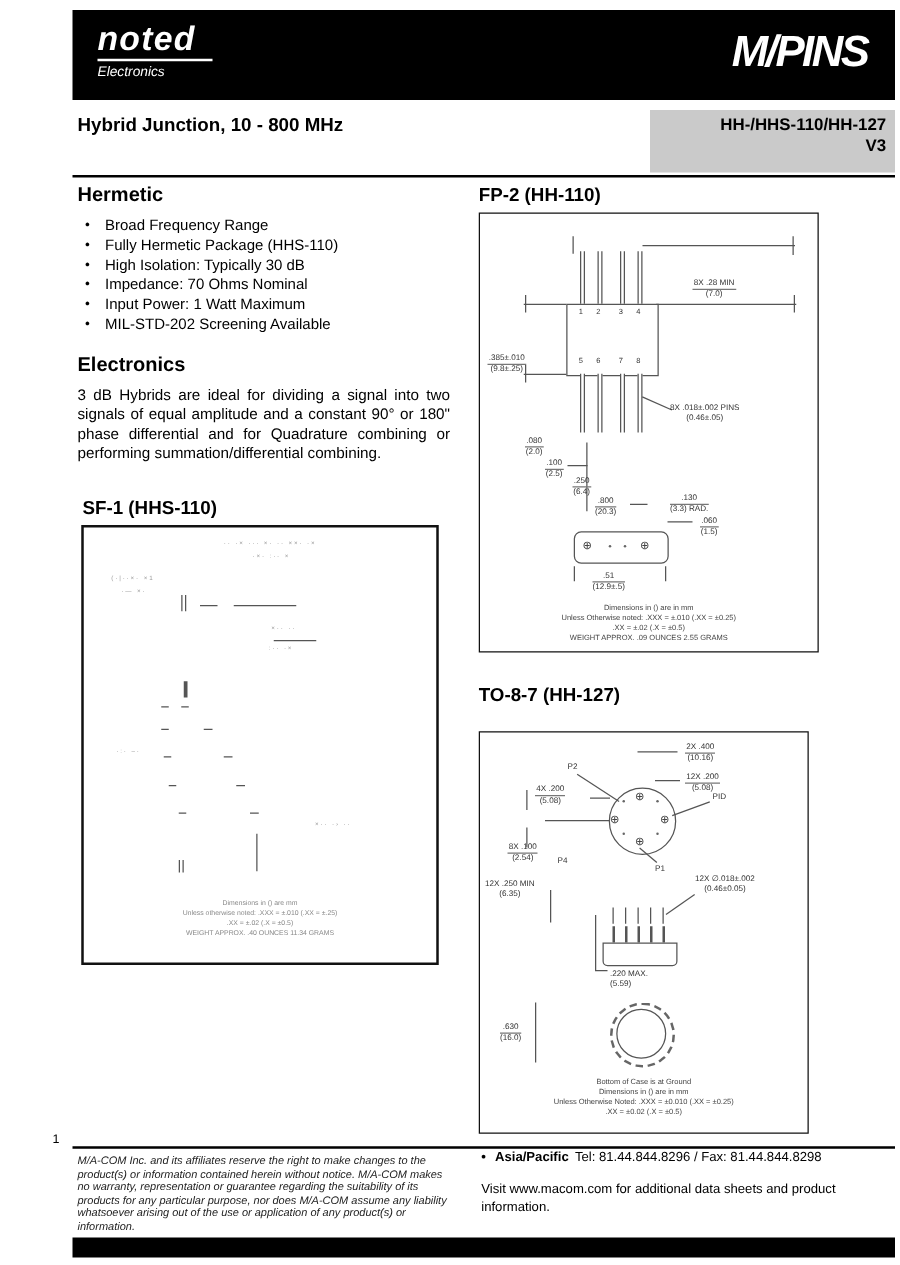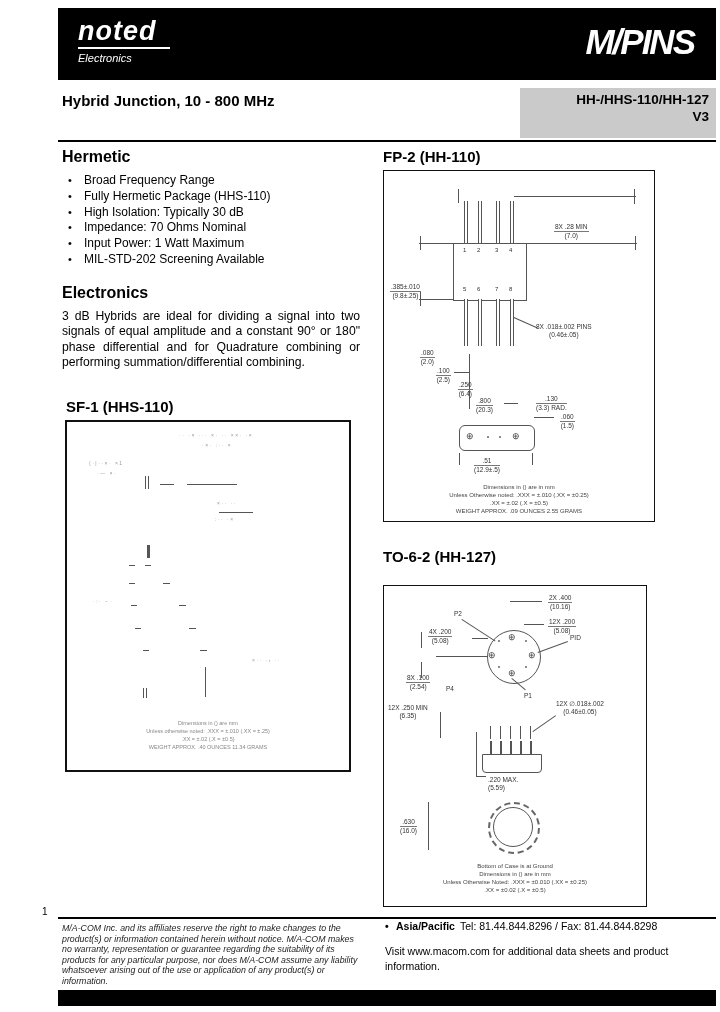--- a/index.html
+++ b/index.html
@@ -214,21 +214,21 @@
       <div class="num">.51</div>
       <div>(12.9±.5)</div>
     </div>
 
     <div class="note" style="top:312px;">Dimensions in () are in mm</div>
     <div class="note" style="top:320px;">Unless Otherwise noted: .XXX = ±.010 (.XX = ±0.25)</div>
     <div class="note" style="top:328px;">.XX = ±.02 (.X = ±0.5)</div>
     <div class="note" style="top:336px;">WEIGHT APPROX. .09 OUNCES    2.55 GRAMS</div>
   </div>
 
-  <div class="diag-h" style="left:383px;top:548px;">TO-6-2 (HH-127)</div>
+  <div class="diag-h" style="left:383px;top:548px;">TO-8-7 (HH-127)</div>
   <div class="diagbox thin" style="left:383px;top:585px;width:262px;height:320px;">
 
     <div class="circ" style="left:103px;top:44px;width:52px;height:52px;"></div>
     <div class="oplus" style="left:124px;top:47px;">⊕</div>
     <div class="oplus" style="left:104px;top:65px;">⊕</div>
     <div class="oplus" style="left:144px;top:65px;">⊕</div>
     <div class="oplus" style="left:124px;top:83px;">⊕</div>
     <div class="dot" style="left:114px;top:54px;"></div>
     <div class="dot" style="left:141px;top:54px;"></div>
     <div class="dot" style="left:114px;top:80px;"></div>

